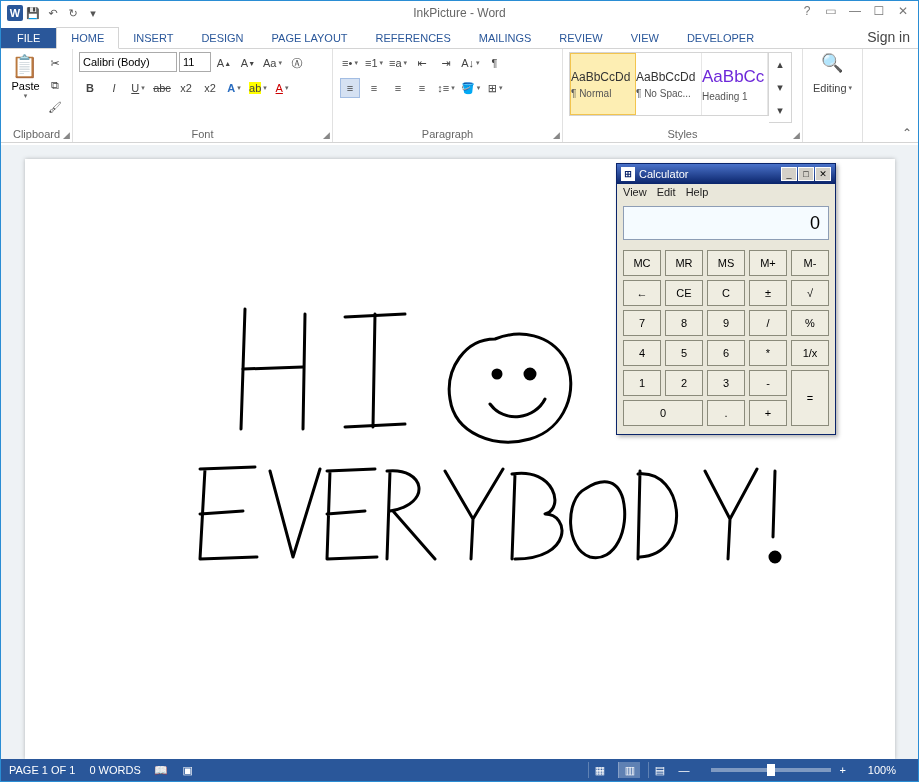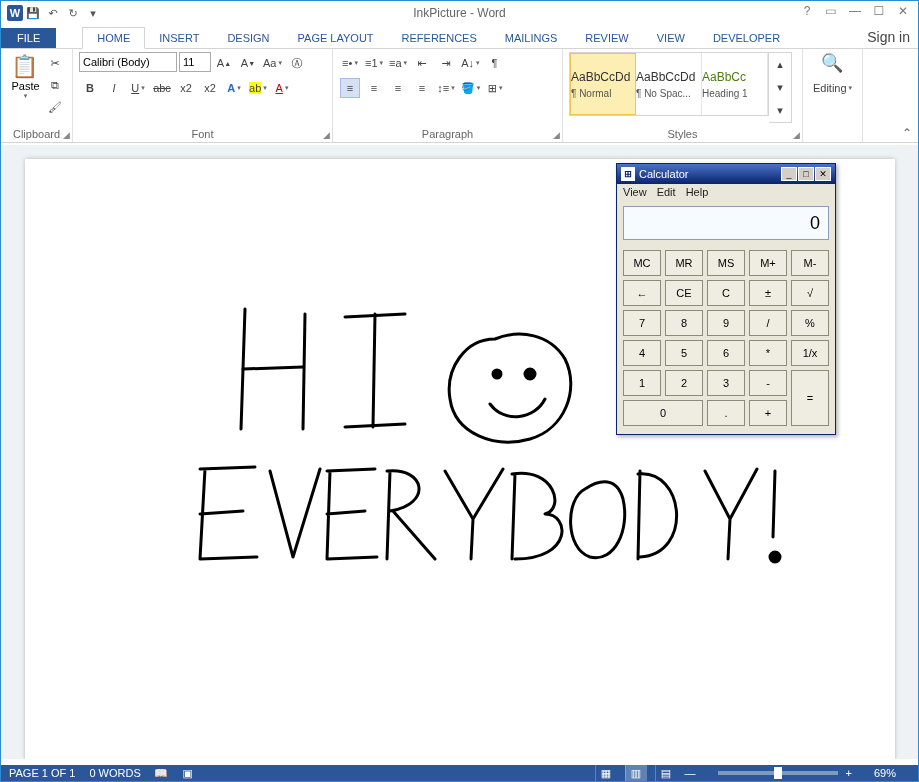--- a/index.html
+++ b/index.html
@@ -6,39 +6,39 @@
 body { width:919px; height:782px; background:#fff; position:relative; overflow:hidden; border:1px solid #2a8dd4; }
 .qat { height:24px; background:#fff; display:flex; align-items:center; padding:0 6px; position:relative; }
 .qat .word-icon { width:16px; height:16px; background:#2a579a; color:#fff; font-weight:bold; font-size:11px; display:flex; align-items:center; justify-content:center; border-radius:2px; }
 .qat .qat-btn { width:20px; height:20px; display:flex; align-items:center; justify-content:center; color:#555; cursor:pointer; }
 .qat .title { position:absolute; left:0; right:0; text-align:center; color:#666; font-size:12px; pointer-events:none; }
 .qat .win-btns { position:absolute; right:4px; top:2px; display:flex; gap:2px; }
 .qat .wbtn { width:22px; height:16px; display:flex; align-items:center; justify-content:center; color:#777; cursor:pointer; font-size:12px; }
 .tabs-row { height:24px; display:flex; align-items:flex-end; position:relative; border-bottom:1px solid #d4d4d4; }
 .tabs-row .tab { padding:4px 14px; color:#2a579a; font-size:11px; cursor:pointer; }
 .tabs-row .tab.file { background:#2a579a; color:#fff; padding:4px 16px; }
-.tabs-row .tab.active { border:1px solid #d4d4d4; border-bottom:1px solid #fff; background:#fff; color:#2a579a; font-weight:normal; position:relative; top:1px;margin-left:26px; }
+.tabs-row .tab.active { border:1px solid #d4d4d4; border-bottom:1px solid #fff; background:#fff; color:#2a579a; font-weight:normal; position:relative; top:1px; }
 .tabs-row .signin { position:absolute; right:8px; top:4px; color:#444; font-size:14px; cursor:pointer; }
 .ribbon { height:94px; background:#fff; display:flex; border-bottom:1px solid #d4d4d4; position:relative; }
 .ribbon .group { border-right:1px solid #e1e1e1; padding:3px 6px 0 6px; display:flex; flex-direction:column; justify-content:space-between; position:relative; }
 .ribbon .group .label { text-align:center; color:#666; font-size:11px; padding:2px 0; }
 .ribbon .group .dlaunch { position:absolute; right:2px; bottom:2px; font-size:9px; color:#888; cursor:pointer; }
 .rbtn { display:inline-flex; align-items:center; justify-content:center; min-width:20px; height:20px; cursor:pointer; color:#444; border:1px solid transparent; margin:1px; }
 .rbtn.dd::after { content:"▾"; font-size:7px; margin-left:2px; color:#666; }
 input.combo { border:1px solid #ababab; height:20px; padding:0 3px; font-size:11px; }
 .paste-big { display:flex; flex-direction:column; align-items:center; width:40px; cursor:pointer; padding-top:2px; }
 .style-gallery { display:flex; border:1px solid #d4d4d4; height:64px; }
 .style-item { width:66px; border-right:1px solid #e6e6e6; display:flex; flex-direction:column; justify-content:center; cursor:pointer;}
 .style-item.sel { border:1px solid #f2c44e; background:#fdeeb3; }
 .style-item .preview { font-size:12px; color:#333; }
-.style-item .preview.h { color:#4d7c0f; font-size:12px; }
+.style-item .preview.h { color:#6d28d9; font-size:17px; }
 .style-item .name { font-size:10px; color:#555; margin-top:4px; }
 .doc-area { position:absolute; top:144px; left:0; right:0; bottom:22px; background:#eef2f5; overflow:hidden; }
 .page { position:absolute; top:14px; left:24px; width:870px; height:600px; background:#fff; box-shadow:0 0 4px rgba(0,0,0,.25); }
-.status { position:absolute; bottom:0; left:0; right:0; height:16px; background:#2a579a; color:#fff; display:flex; align-items:center; padding:0 8px; font-size:11px;margin-top:11px; }
+.status { position:absolute; bottom:0; left:0; right:0; height:22px; background:#2a579a; color:#fff; display:flex; align-items:center; padding:0 8px; font-size:11px;margin-top:11px; }
 .status .sbtn { margin-right:14px; cursor:pointer; display:flex; align-items:center; gap:4px; }
 .status .right { margin-left:auto; display:flex; align-items:center; gap:8px; }
 .status .view-btn { width:22px; height:16px; display:flex; align-items:center; justify-content:center; cursor:pointer; border-left:1px solid rgba(255,255,255,.25); }
 .status .view-btn.sel { background:rgba(255,255,255,.25); }
 .slider { width:120px; height:4px; background:rgba(255,255,255,.4); position:relative; }
 .slider .thumb { width:8px; height:12px; background:#fff; position:absolute; top:-4px; left:56px; }
 
 .calc { position:absolute; top:162px; left:615px; width:220px; background:#e9e7da; border:1px solid #0a246a; box-shadow:2px 2px 4px rgba(0,0,0,.3); }
 .calc .titlebar { height:20px; background:linear-gradient(#4a72c9,#0a246a); color:#fff; display:flex; align-items:center; padding:0 4px; font-size:11px; }
 .calc .titlebar .icon { width:14px; height:14px; background:#fff; color:#0a246a; display:flex; align-items:center; justify-content:center; font-size:9px; font-weight:bold; margin-right:4px; }
@@ -315,15 +315,15 @@
     </div>
   <div class="right">
     <div class="view-btn">▦</div>
     <div class="view-btn sel">▥</div>
     <div class="view-btn">▤</div>
     <div class="sbtn">—</div>
     <div class="slider">
         <div class="thumb"></div>
       </div>
     <div class="sbtn">+</div>
-    <div class="sbtn">69%</div>
+    <div class="sbtn">100%</div>
   </div>
 </div>
 
 </body></html>

